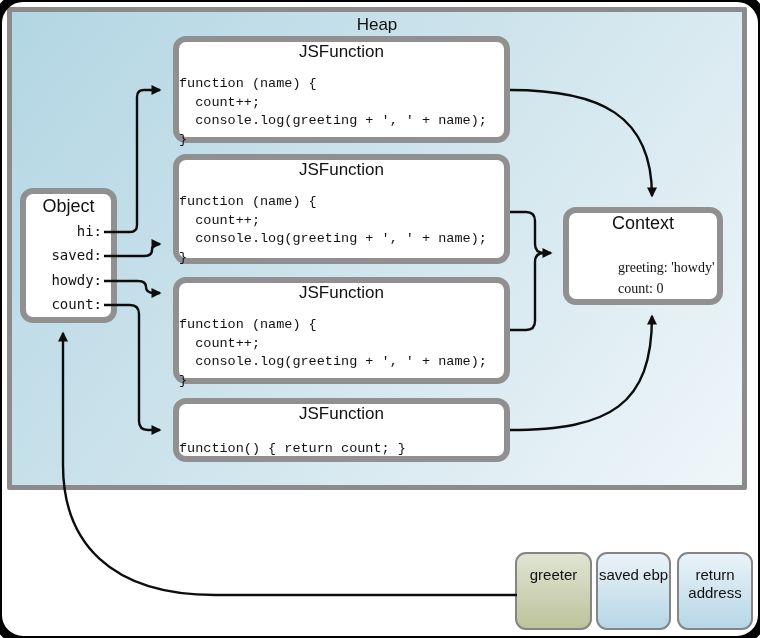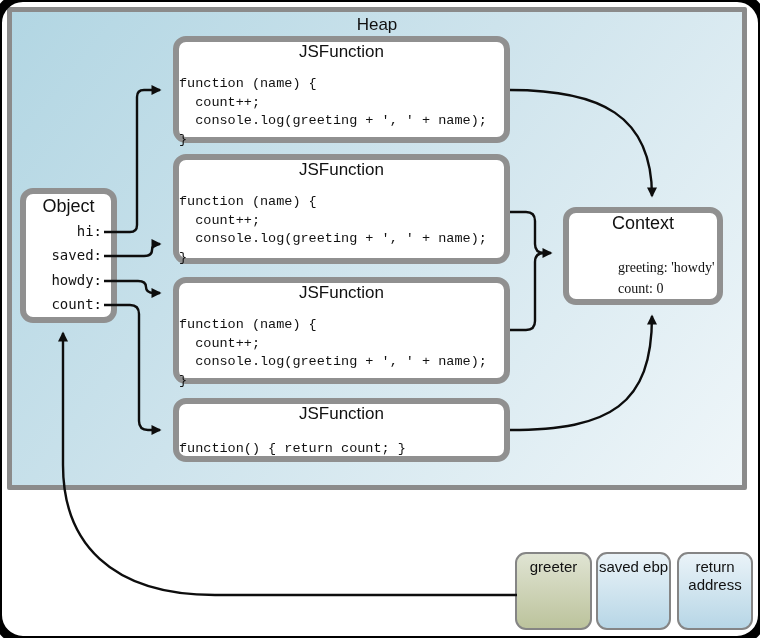--- a/index.html
+++ b/index.html
@@ -33,21 +33,21 @@
   .jsf4 .code{top:36px;}
 
   
   .context-box{left:563px;top:207px;width:160px;height:98px;}
   .context-box .title{font-size:18px;}
   .ctx-lines{position:absolute;left:9px;top:44px;font-family:Liberation Serif, serif;
              font-size:14px;line-height:21px;white-space:pre;margin-left:40px;}
 
   
   .frame{position:absolute;top:552px;height:78px;border:2.5px solid #858585;border-radius:11px;
-         box-sizing:border-box;text-align:center;font-size:15px;line-height:18px;padding-top:4px;}
+         box-sizing:border-box;text-align:center;font-size:15px;line-height:18px;padding-top:12px;}
   .frame-green{left:515px;width:77px;background:linear-gradient(#e0e4d3,#bcc39c);}
   .frame-blue1{left:596px;width:75px;background:linear-gradient(#eaf3f8,#b7d6e6);}
   .frame-blue2{left:677px;width:76px;background:linear-gradient(#eaf3f8,#b7d6e6);}
 
   svg.wires{position:absolute;left:0;top:0;z-index:10;pointer-events:none;}
   svg.wires path{stroke:#0d0d0d;stroke-width:2.4;fill:none;}
 </style>
 </head>
 <body>
 

